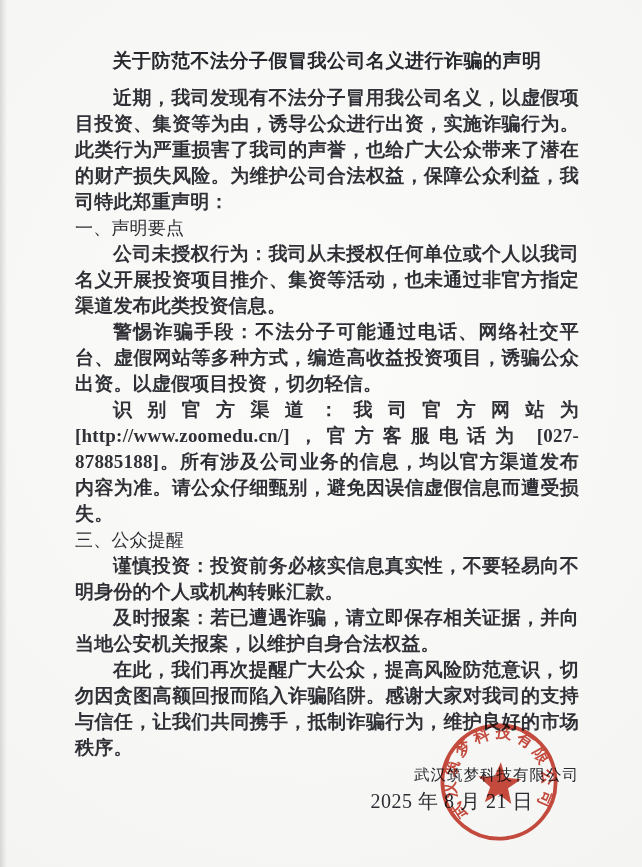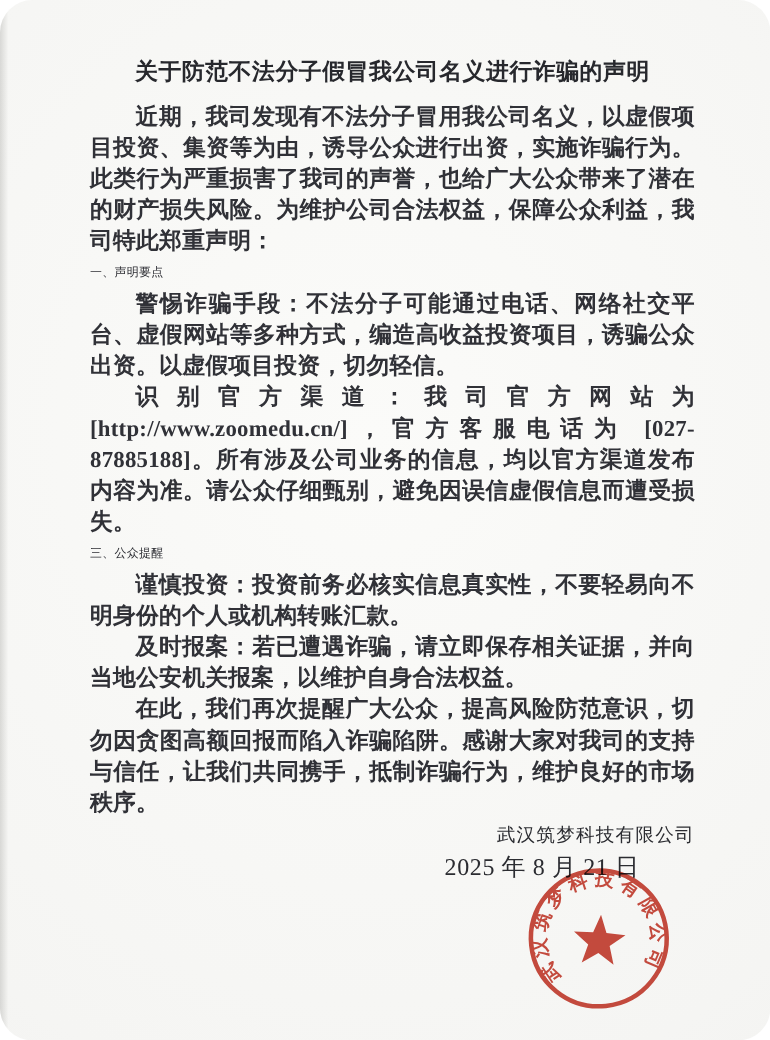--- a/index.html
+++ b/index.html
@@ -11,21 +11,20 @@
     position: relative;
     width: 642px;
     height: 867px;
     overflow: hidden;
     box-sizing: border-box;
     background:
       linear-gradient(90deg, rgba(110,110,106,0.22) 0px, rgba(110,110,106,0) 7px),
       radial-gradient(130% 105% at 48% 42%, #fbfbf9 0%, #f5f5f3 62%, #efefed 100%);
     font-family: "Liberation Serif", "DejaVu Serif", serif;
     color: #303137;
-    border-radius: 27px;
   }
   .doc {
     position: absolute;
     left: 75px;
     top: 46px;
     width: 504px;
   }
   .title {
     margin: 0 0 11px 0;
     text-align: center;
@@ -40,21 +39,21 @@
     margin: 0;
     font-size: 19px;
     line-height: 26px;
     letter-spacing: 0.2px;
     text-align: justify;
     text-indent: 2em;
     font-weight: bold;
   }
   .sec-heading {
     margin: 0;
-    font-size: 10px;
+    font-size: 18px;
     line-height: 26px;
     letter-spacing: 0.2px;
     text-indent: 0;
     font-weight: 400;
     color: #2c2d33;
   }
   .signature {
     margin-top: 1px;
     text-align: right;
   }
@@ -94,20 +93,21 @@
 <body>
 
 <div class="page">
   <div class="doc">
 
     <h1 class="title">关于防范不法分子假冒我公司名义进行诈骗的声明</h1>
 
     <p class="para">近期，我司发现有不法分子冒用我公司名义，以虚假项目投资、集资等为由，诱导公众进行出资，实施诈骗行为。此类行为严重损害了我司的声誉，也给广大公众带来了潜在的财产损失风险。为维护公司合法权益，保障公众利益，我司特此郑重声明：</p>
 
     <p class="sec-heading">一、声明要点</p>
+    <p class="para">公司未授权行为：我司从未授权任何单位或个人以我司名义开展投资项目推介、集资等活动，也未通过非官方指定渠道发布此类投资信息。</p>
     <p class="para">警惕诈骗手段：不法分子可能通过电话、网络社交平台、虚假网站等多种方式，编造高收益投资项目，诱骗公众出资。以虚假项目投资，切勿轻信。</p>
     <p class="para">识别官方渠道：我司官方网站为 [http://www.zoomedu.cn/]，官方客服电话为 [027-87885188]。所有涉及公司业务的信息，均以官方渠道发布内容为准。请公众仔细甄别，避免因误信虚假信息而遭受损失。</p>
 
 
     <p class="sec-heading">三、公众提醒</p>
     <p class="para">谨慎投资：投资前务必核实信息真实性，不要轻易向不明身份的个人或机构转账汇款。</p>
     <p class="para">及时报案：若已遭遇诈骗，请立即保存相关证据，并向当地公安机关报案，以维护自身合法权益。</p>
 
     <p class="para">在此，我们再次提醒广大公众，提高风险防范意识，切勿因贪图高额回报而陷入诈骗陷阱。感谢大家对我司的支持与信任，让我们共同携手，抵制诈骗行为，维护良好的市场秩序。</p>
 

